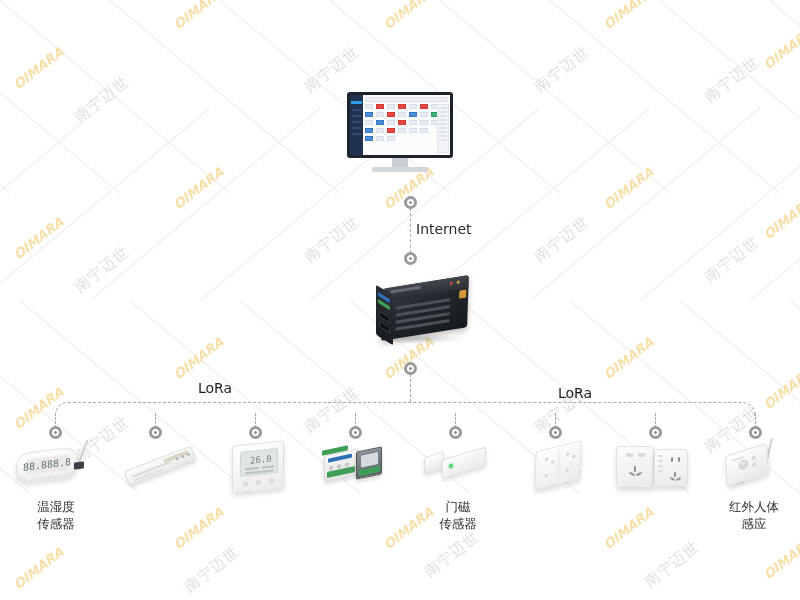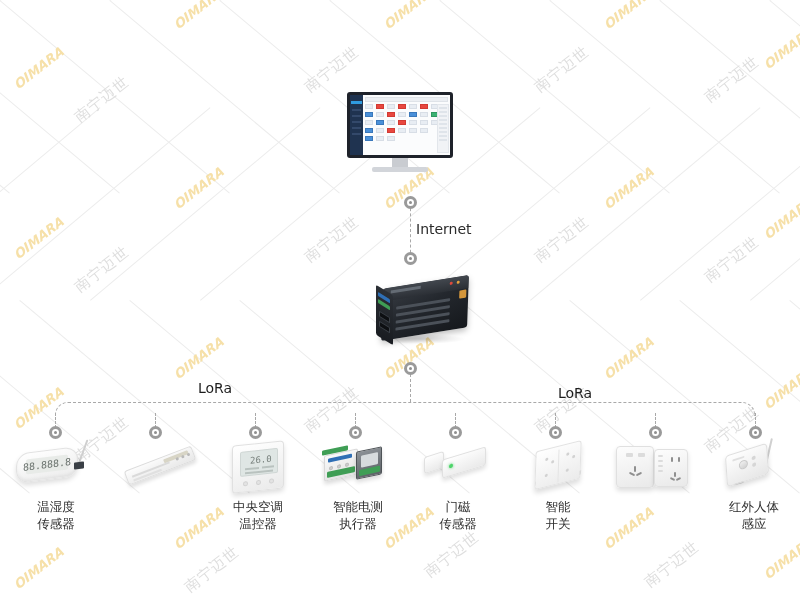--- a/index.html
+++ b/index.html
@@ -541,42 +541,34 @@
         <span class="big">26.0</span>
         <span class="sm" style="left:4px;top:16px;width:14px;"></span>
         <span class="sm" style="left:21px;top:16px;width:12px;"></span>
         <span class="sm" style="left:4px;top:20px;width:28px;"></span>
       </div>
       <div class="thermo-btn" style="left:10px;top:36px;"></div>
       <div class="thermo-btn" style="left:23px;top:36px;"></div>
       <div class="thermo-btn" style="left:36px;top:36px;"></div>
     </div>
   </div>
-  <div class="lbl lbl-dev" style="left:210px;top:498px;width:96px;">
-    <div>中央空调</div>
-    <div>温控器</div>
-  </div>
 
   <div class="dev" style="left:310px;top:440px;width:96px;height:52px;">
     <div class="din din-a" style="left:14px;top:12px;">
       <div class="din-blue" style="left:3px;top:3px;width:24px;height:4px;"></div>
       <div class="din-dot" style="left:4px;top:11px;"></div>
       <div class="din-dot" style="left:12px;top:11px;"></div>
       <div class="din-dot" style="left:20px;top:11px;"></div>
       <div class="din-green" style="left:2px;bottom:2px;width:28px;height:6px;"></div>
     </div>
     <div class="din din-b" style="left:46px;top:9px;">
       <div class="din-screen" style="left:4px;top:4px;width:17px;height:12px;"></div>
       <div class="din-green" style="left:2px;bottom:2px;width:21px;height:6px;"></div>
     </div>
     <div class="din-green" style="left:12px;top:8px;width:26px;height:5px;transform:skewY(-12deg);"></div>
-  </div>
-  <div class="lbl lbl-dev" style="left:310px;top:498px;width:96px;">
-    <div>智能电测</div>
-    <div>执行器</div>
   </div>
 
   <div class="dev" style="left:410px;top:440px;width:96px;height:52px;">
     <div class="dm" style="left:14px;top:14px;width:20px;height:17px;"></div>
     <div class="dm" style="left:32px;top:13px;width:44px;height:19px;">
       <div class="dm-led" style="left:6px;top:6px;"></div>
     </div>
   </div>
   <div class="lbl lbl-dev" style="left:410px;top:498px;width:96px;">
     <div>门磁</div>
@@ -588,24 +580,20 @@
     <div class="sw" style="left:25px;top:6px;">
       <div class="sw-sep" style="left:22px;top:3px;width:1px;height:32px;"></div>
       <div class="sw-dot" style="left:9px;top:8px;"></div>
       <div class="sw-dot" style="left:15px;top:12px;"></div>
       <div class="sw-dot" style="left:30px;top:8px;"></div>
       <div class="sw-dot" style="left:36px;top:12px;"></div>
       <div class="sw-dot" style="left:9px;top:24px;"></div>
       <div class="sw-dot" style="left:30px;top:24px;"></div>
     </div>
   </div>
-  <div class="lbl lbl-dev" style="left:510px;top:498px;width:96px;">
-    <div>智能</div>
-    <div>开关</div>
-  </div>
 
   <div class="dev" style="left:610px;top:440px;width:96px;height:52px;">
     <div class="ps" style="left:6px;top:6px;width:38px;height:42px;">
       <div class="ps-slot" style="left:9px;top:6px;width:7px;height:4px;"></div>
       <div class="ps-slot" style="left:21px;top:6px;width:7px;height:4px;"></div>
       <div class="ps-hole" style="left:17px;top:19px;width:2px;height:6px;"></div>
       <div class="ps-hole" style="left:12px;top:26px;width:6px;height:2px;transform:rotate(28deg);"></div>
       <div class="ps-hole" style="left:19px;top:26px;width:6px;height:2px;transform:rotate(-28deg);"></div>
     </div>
     <div class="ps" style="left:44px;top:9px;width:34px;height:38px;">

